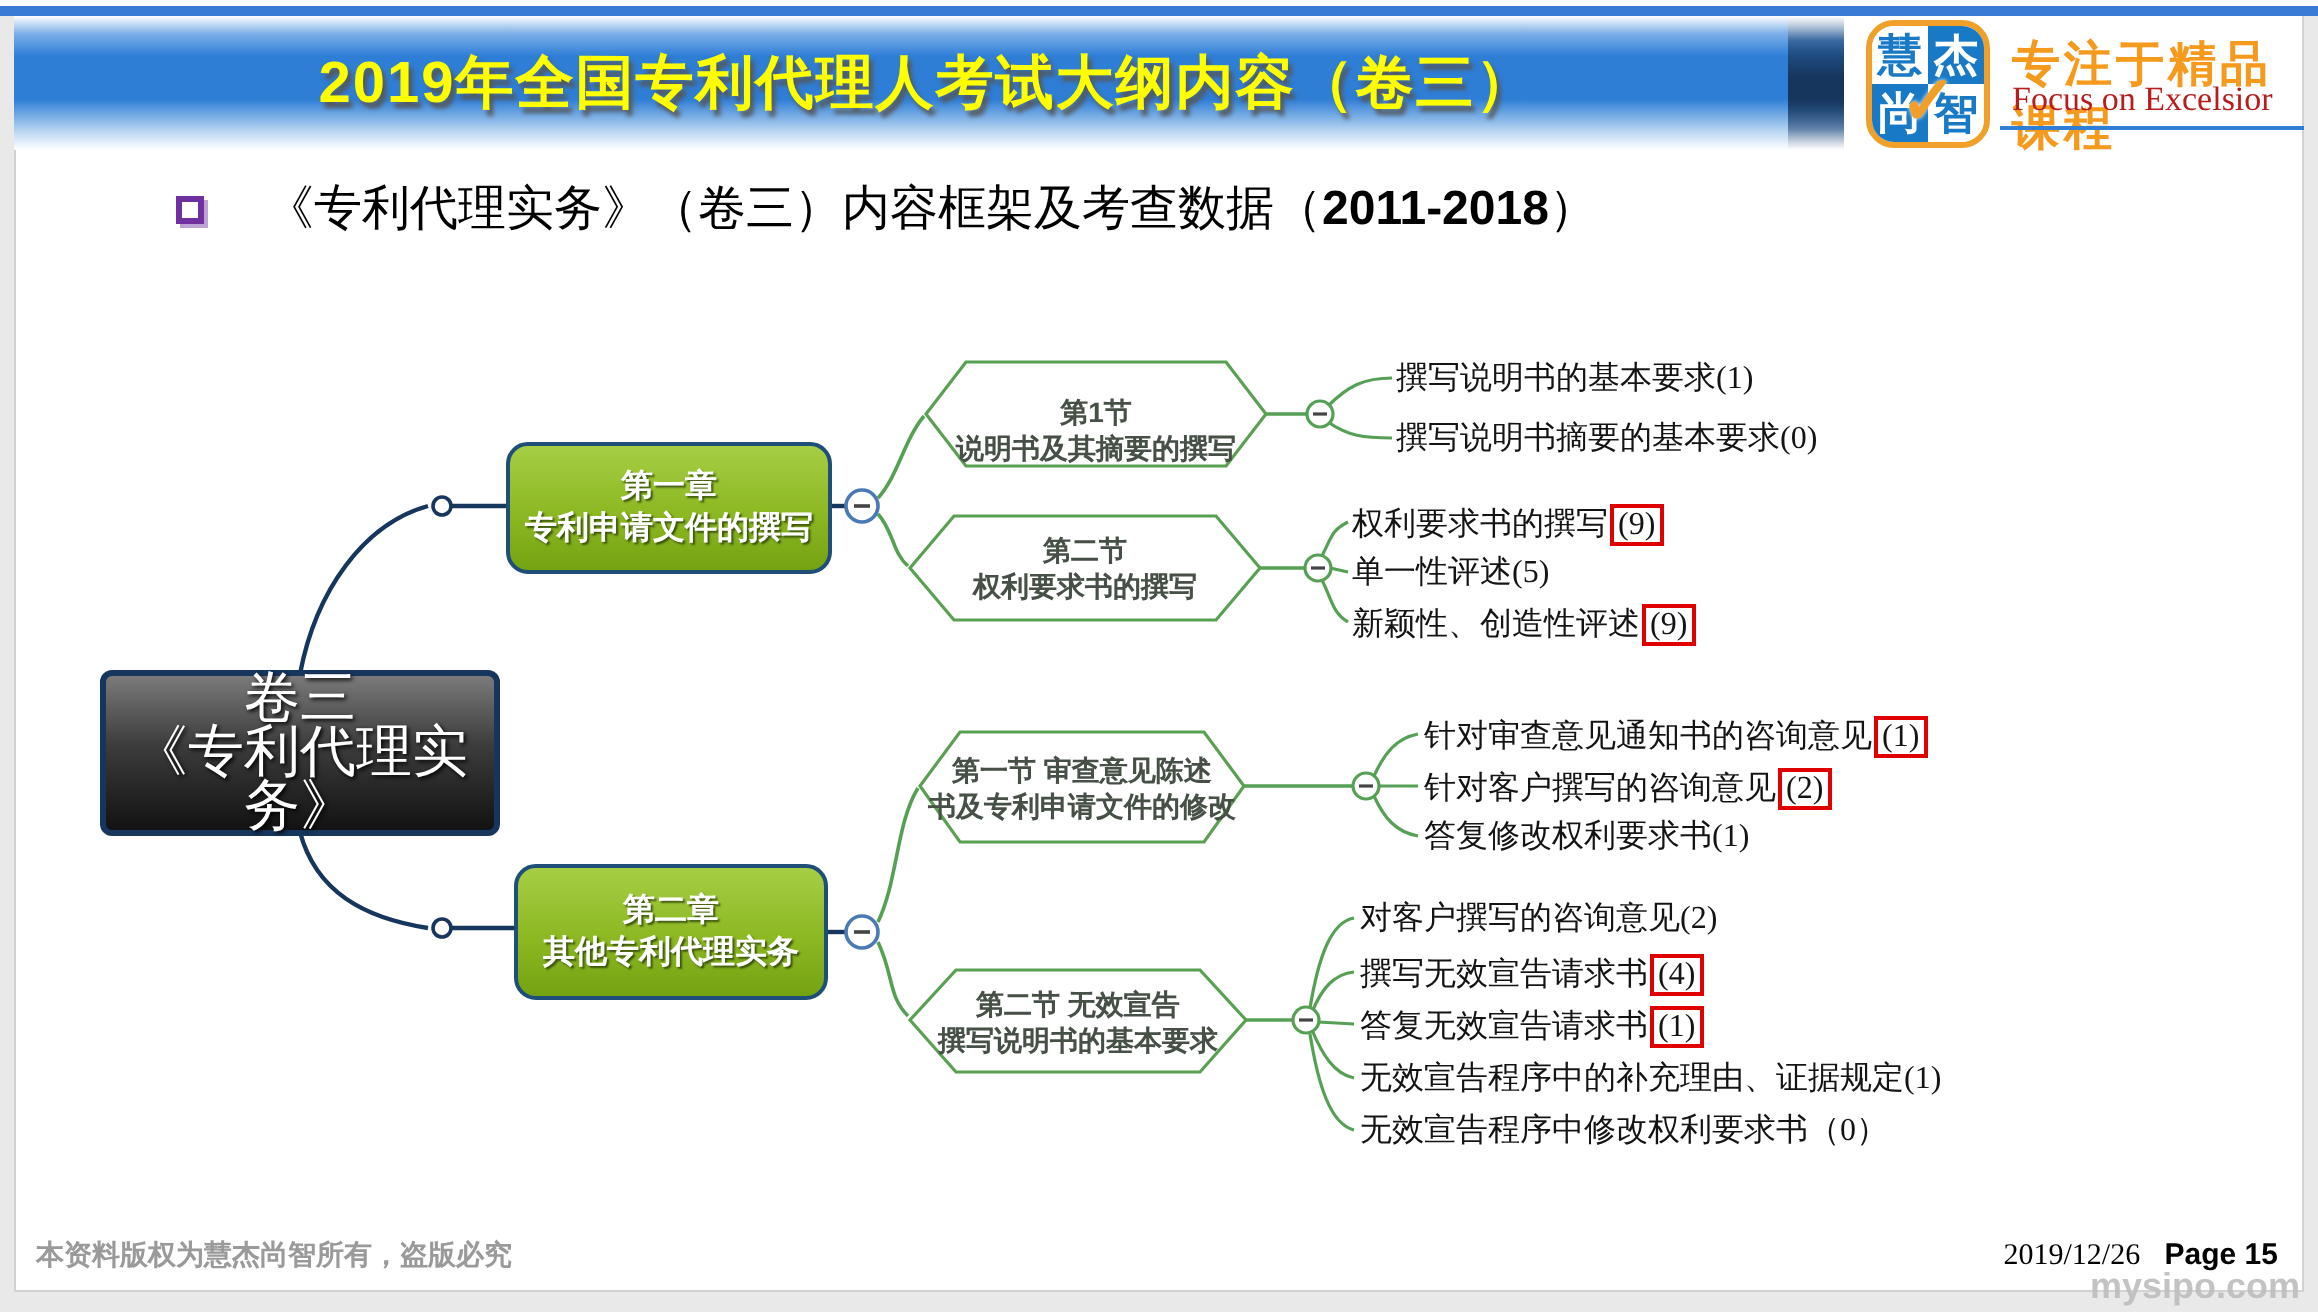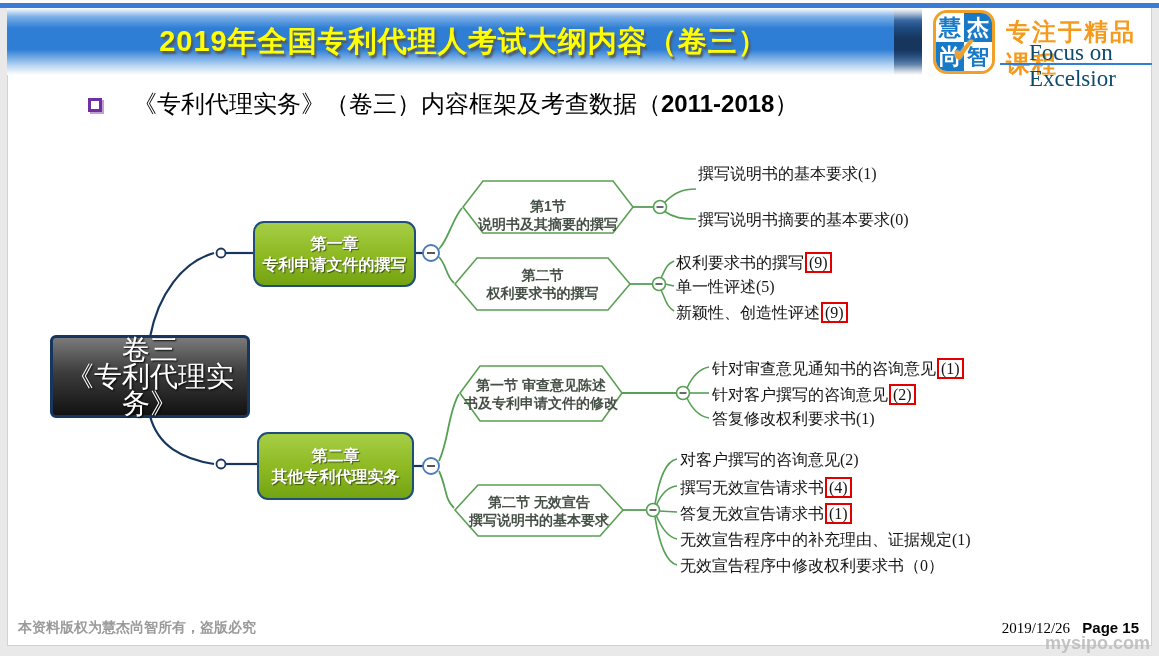--- a/index.html
+++ b/index.html
@@ -20,21 +20,21 @@
 
   .logo { position:absolute; left:933px; top:10px; width:62px; height:64px; background:#fff;
     border:3px solid #f0a028; border-radius:14px; display:grid; grid-template-columns:1fr 1fr;
     grid-template-rows:1fr 1fr; overflow:hidden; }
   .logo .cell { display:flex; align-items:center; justify-content:center; font-size:22px; font-weight:bold; line-height:1; }
   .logo .c-blue { color:#1879c6; background:#fff; }
   .logo .c-inv  { color:#fff; background:#1879c6; }
   .logo-check { position:absolute; left:950px; top:30px; font-size:34px; font-weight:bold; color:#f0a028;
     text-shadow:0 0 2px #fff; z-index:5; }
   .tagline-cn { position:absolute; left:1006px; top:16px; font-size:24px; font-weight:bold; color:#f59a1d; letter-spacing:2px; }
-  .tagline-en { position:absolute; left:1029px; top:40px; font-size:23px; color:#0c4a6e; font-family:"Liberation Serif", serif; }
+  .tagline-en { position:absolute; left:1006px; top:40px; font-size:17px; color:#b91c1c; font-family:"Liberation Serif", serif; }
   .tagline-rule { position:absolute; left:1000px; top:63px; width:152px; height:2px; background:#2f7fd6; }
 
   .bullet-square { position:absolute; left:88px; top:98px; width:14px; height:14px;
     border:3px solid #7030a0; background:#fff; box-shadow:2px 2px 0 rgba(112,48,160,.45); }
   .heading { position:absolute; left:133px; top:88px; font-size:24px; color:#000;
     font-family:"Liberation Serif", serif; }
   .heading .rng { font-family:"Liberation Sans", sans-serif; font-weight:bold; }
 
   svg.map { position:absolute; left:0; top:0; width:1159px; height:656px; pointer-events:none; }
 
@@ -185,21 +185,21 @@
   </div>
   <div class="node section section3">
     <div>第一节 审查意见陈述</div>
     <div>书及专利申请文件的修改</div>
   </div>
   <div class="node section section4">
     <div>第二节 无效宣告</div>
     <div>撰写说明书的基本要求</div>
   </div>
 
-  <div class="leaf" style="left:698px;top:164px"><span>撰写说明书的基本要求</span><span class="cnt">(1)</span></div>
+  <div class="leaf" style="left:698px;top:180px"><span>撰写说明书的基本要求</span><span class="cnt">(1)</span></div>
   <div class="leaf" style="left:698px;top:210px"><span>撰写说明书摘要的基本要求</span><span class="cnt">(0)</span></div>
 
   <div class="leaf" style="left:676px;top:252px"><span>权利要求书的撰写</span><span class="cnt boxed">(9)</span></div>
   <div class="leaf" style="left:676px;top:277px"><span>单一性评述</span><span class="cnt">(5)</span></div>
   <div class="leaf" style="left:676px;top:302px"><span>新颖性、创造性评述</span><span class="cnt boxed">(9)</span></div>
 
   <div class="leaf" style="left:712px;top:358px"><span>针对审查意见通知书的咨询意见</span><span class="cnt boxed">(1)</span></div>
   <div class="leaf" style="left:712px;top:384px"><span>针对客户撰写的咨询意见</span><span class="cnt boxed">(2)</span></div>
   <div class="leaf" style="left:712px;top:409px"><span>答复修改权利要求书</span><span class="cnt">(1)</span></div>
 

